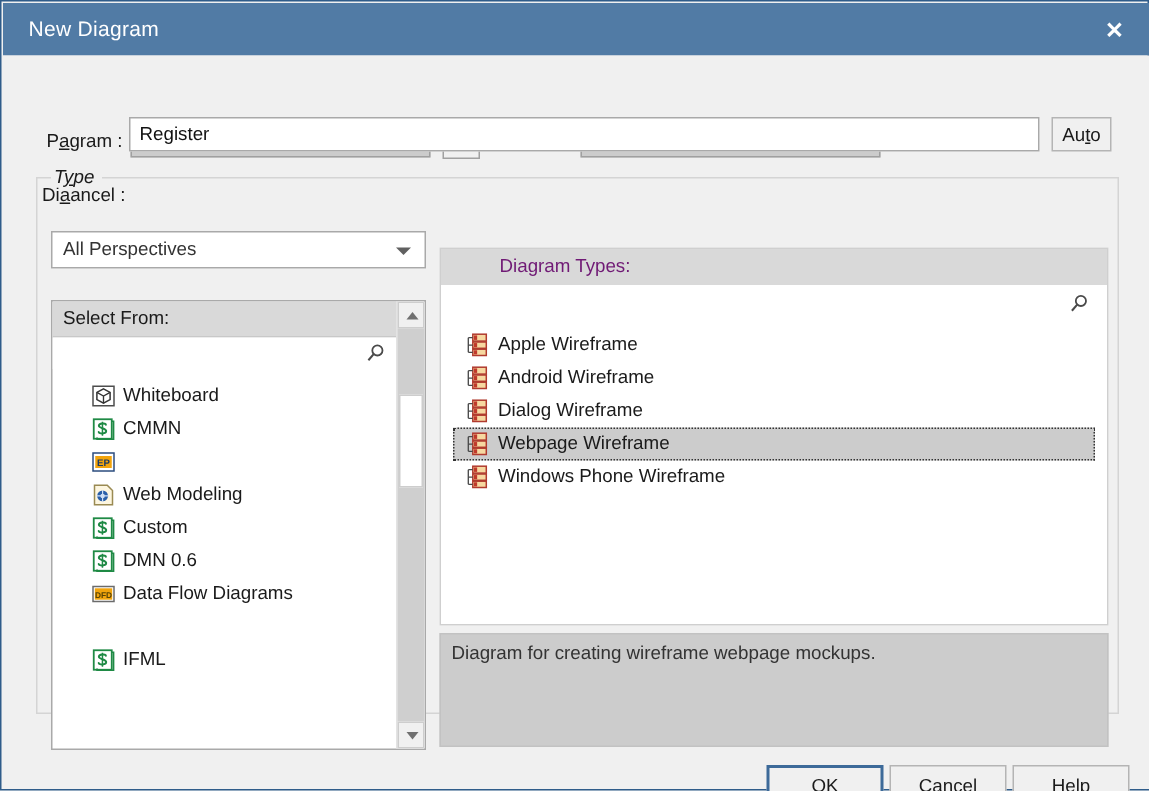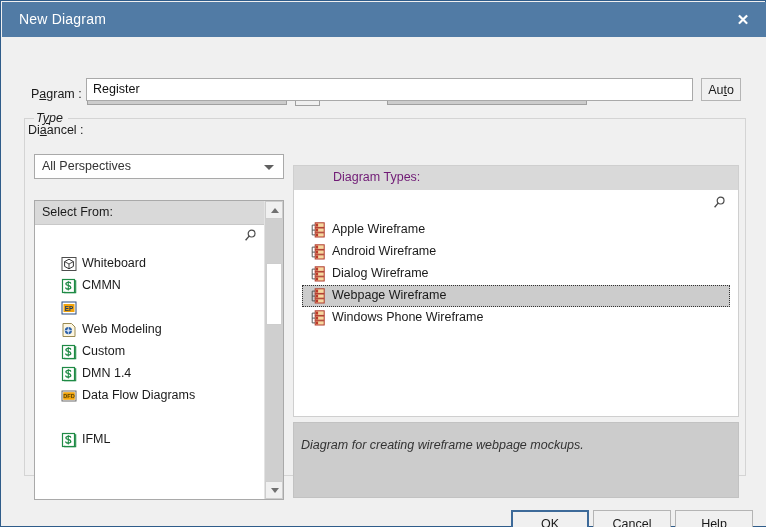--- a/index.html
+++ b/index.html
@@ -160,21 +160,21 @@
     position:absolute;left:8px;width:428px;height:22px;
     font-size:12.5px;color:#1a1a1a;white-space:nowrap;cursor:pointer;
   }
   .dt-row .ic{position:absolute;left:8px;top:3px;width:16px;height:16px;}
   .dt-row .tx{position:absolute;left:30px;top:3px;}
   .dt-row.sel{background:#cccccc;outline:1px dotted #333;outline-offset:-1px;}
   .descbox{
     position:absolute;left:291px;top:385px;width:446px;height:76px;
     box-sizing:border-box;background:#cccccc;border:1px solid #c2c2c2;
   }
-  .descbox .d{position:absolute;left:7px;top:15px;font-size:12.5px;color:#333333;font-style:italic;}
+  .descbox .d{position:absolute;left:7px;top:5px;font-size:12.5px;color:#333333;}
   
   .btn{
     position:absolute;box-sizing:border-box;height:27px;width:78px;
     background:#f0f0f0;border:1px solid #b4b4b4;
     font-size:12.5px;color:#1a1a1a;cursor:pointer;
     display:flex;align-items:center;justify-content:center;
   }
   .btn.default{border:2px solid #3d6a99;}
 </style>
 </head>
@@ -274,21 +274,21 @@
             </svg>
             <span class="tx">Custom</span>
           </div>
           <div class="row" style="top: 117px;">
             <svg viewBox="0 0 16 16" class="ic" style="position: absolute; left: 6px; top: 3px; width: 16px; height: 16px;">
               <rect x="1.5" y="1.5" width="12" height="13" fill="#ffffff" stroke="#1f8a45" stroke-width="1.2"></rect>
               <path d="M13.5 2.8 h1.2 v12 h-11 v-1.1" fill="none" stroke="#1f8a45" stroke-width="1.1"></path>
               <path d="M9.6 5.2 C9.6 3.9 4.9 3.9 4.9 5.9 C4.9 7.7 9.8 7.3 9.8 9.4 C9.8 11.5 4.8 11.4 4.8 10.0" fill="none" stroke="#1f8a45" stroke-width="1.3" stroke-linecap="round"></path>
               <path d="M7.3 3.1 v9.4" stroke="#1f8a45" stroke-width="1"></path>
             </svg>
-            <span class="tx">DMN 1.4</span>
+            <span class="tx">DMN 0.6</span>
           </div>
           <div class="row" style="top: 139px;">
             <svg viewBox="0 0 16 16" class="ic" style="position: absolute; left: 6px; top: 3px; width: 16px; height: 16px;">
               <rect x="1" y="3" width="14" height="10" fill="#fff" stroke="#6b6b6b" stroke-width="1"></rect>
               <rect x="2.2" y="4.2" width="11.6" height="7.6" fill="#f2a40c"></rect>
               <text x="8" y="10.4" font-size="5.6" font-family="Liberation Sans, sans-serif" font-weight="bold" fill="#5a4405" text-anchor="middle">DFD</text>
             </svg>
             <span class="tx">Data Flow Diagrams</span>
           </div>
           <div class="row" style="top: 183px;">

